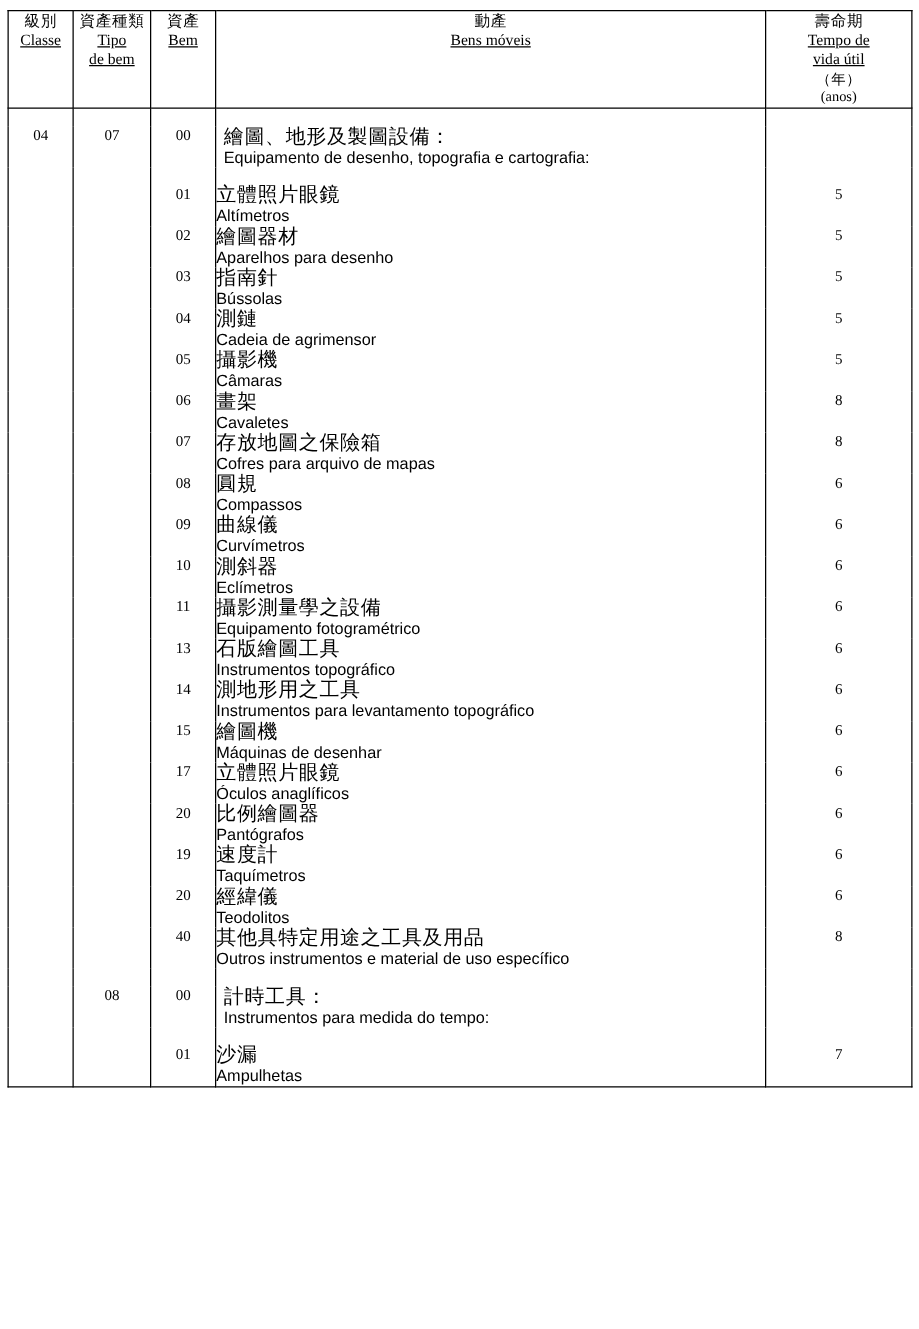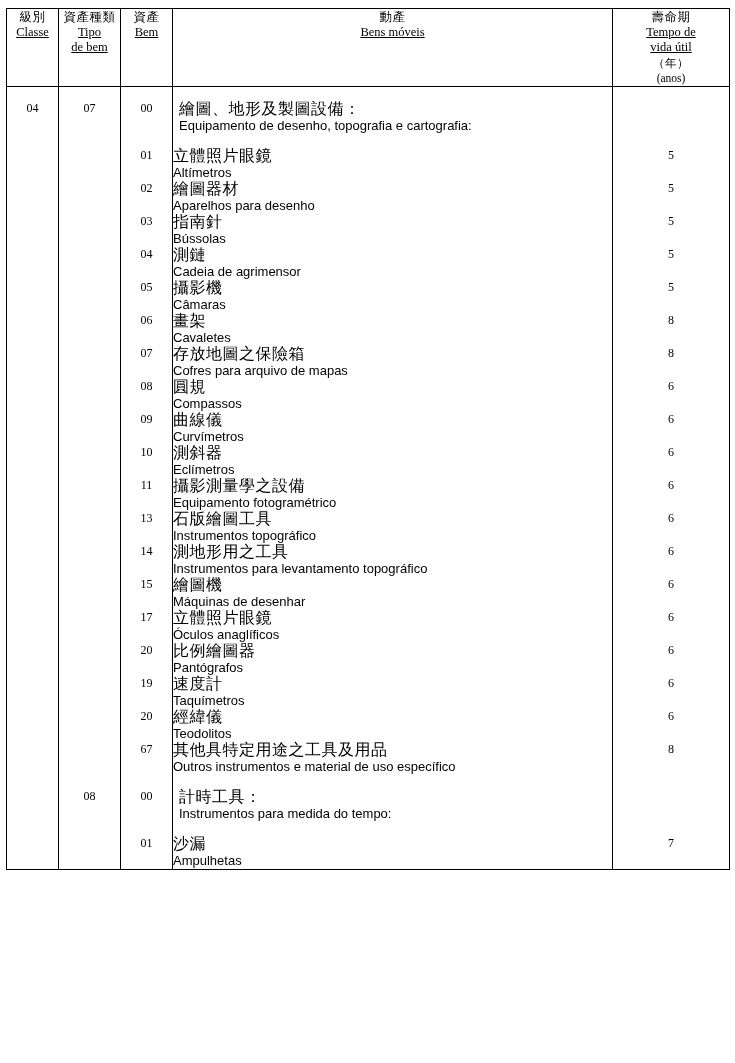--- a/index.html
+++ b/index.html
@@ -356,21 +356,21 @@
           <td class="num">20</td>
           <td class="desc">
             <div class="cnline">經緯儀</div>
             <div class="ptline">Teodolitos</div>
           </td>
           <td class="vida">6</td>
         </tr>
         <tr class="item">
           <td class="num"></td>
           <td class="num"></td>
-          <td class="num">67</td>
+          <td class="num">40</td>
           <td class="desc">
             <div class="cnline">其他具特定用途之工具及用品</div>
             <div class="ptline">Outros instrumentos e material de uso específico</div>
           </td>
           <td class="vida">8</td>
         </tr>
         <tr class="spacer">
           <td></td>
           <td></td>
           <td></td>

